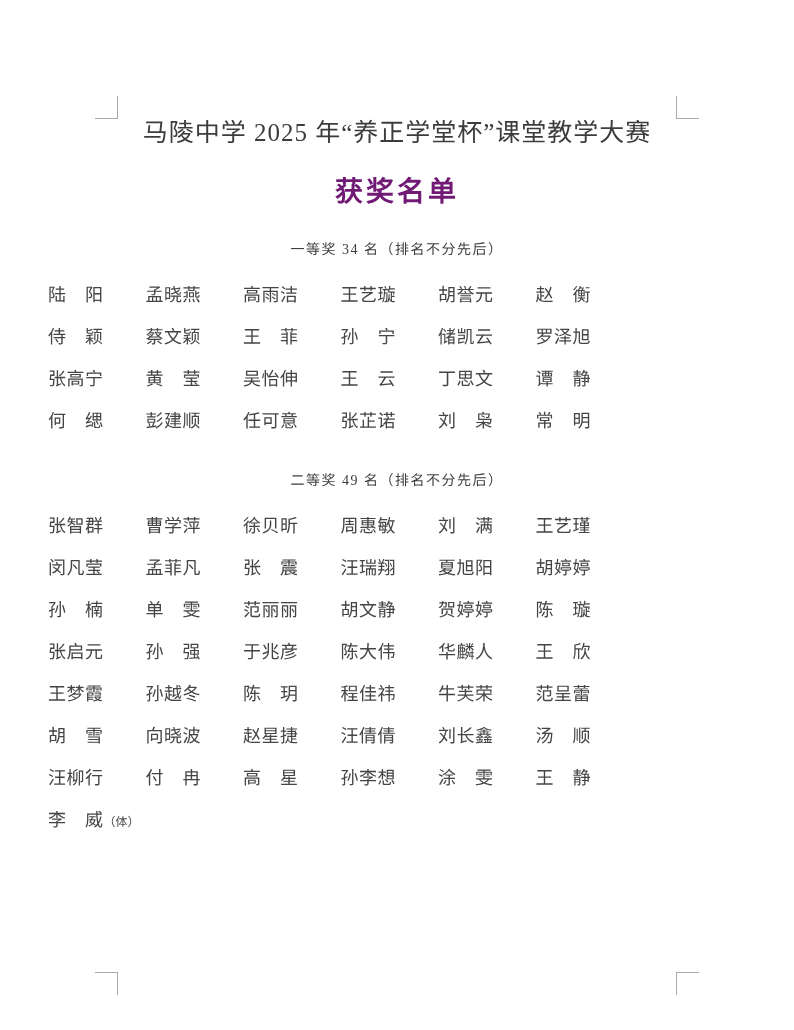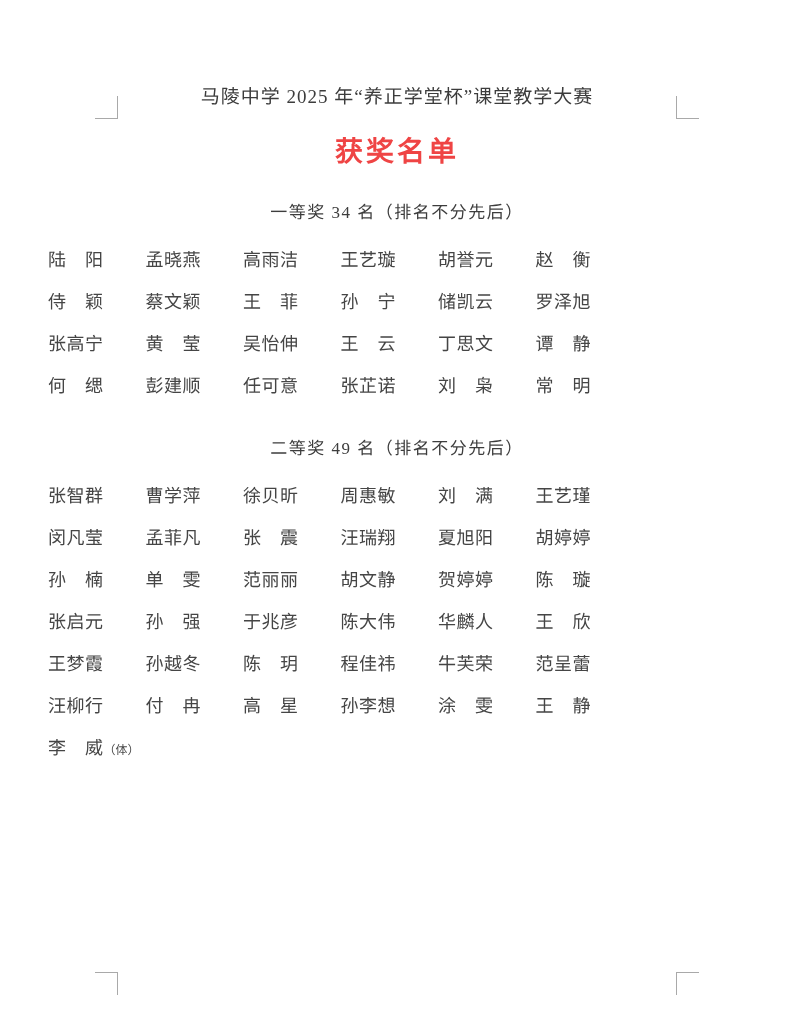--- a/index.html
+++ b/index.html
@@ -23,41 +23,41 @@
     width: 22px;
     height: 22px;
   }
   .crop-mark.tl { left: 95px;  top: 96px;  border-right: 1px solid #a9a9a9; border-bottom: 1px solid #a9a9a9; }
   .crop-mark.tr { left: 676px; top: 96px;  border-left: 1px solid #a9a9a9;  border-bottom: 1px solid #a9a9a9; }
   .crop-mark.bl { left: 95px;  top: 972px; border-right: 1px solid #a9a9a9; border-top: 1px solid #a9a9a9; }
   .crop-mark.br { left: 676px; top: 972px; border-left: 1px solid #a9a9a9;  border-top: 1px solid #a9a9a9; }
 
   .doc-title {
     margin: 0;
-    padding-top: 81px;
+    padding-top: 112px;
     text-align: center;
-    font-size: 19px;
+    font-size: 25px;
     letter-spacing: 1px;
     color: #3c3c3c;
     white-space: nowrap;
   }
   .doc-heading {
     margin: 12px;
     margin-top: 21px;
     text-align: center;
     font-size: 28px;
     font-weight: bold;
     letter-spacing: 3px;
-    color: #ef4444;
+    color: #701a75;
   }
   .section-header {
     margin-top: 29px;
     margin-bottom: 14px;
     text-align: center;
-    font-size: 17px;
+    font-size: 14px;
     letter-spacing: 1.5px;
     color: #3d3d3d;
     white-space: nowrap;
   }
   .section-body {
     margin-left: 48px;
     width: 586px;
   }
   .name-row {
     display: grid;
@@ -161,20 +161,28 @@
         </div>
         <div class="name-row">
           <span class="name">王梦霞</span>
           <span class="name">孙越冬</span>
           <span class="name">陈　玥</span>
           <span class="name">程佳祎</span>
           <span class="name">牛芙荣</span>
           <span class="name">范呈蕾</span>
         </div>
         <div class="name-row">
+          <span class="name">胡　雪</span>
+          <span class="name">向晓波</span>
+          <span class="name">赵星捷</span>
+          <span class="name">汪倩倩</span>
+          <span class="name">刘长鑫</span>
+          <span class="name">汤　顺</span>
+        </div>
+        <div class="name-row">
           <span class="name">汪柳行</span>
           <span class="name">付　冉</span>
           <span class="name">高　星</span>
           <span class="name">孙李想</span>
           <span class="name">涂　雯</span>
           <span class="name">王　静</span>
         </div>
         <div class="name-row">
           <span class="name">李　威<small class="suffix">（体）</small></span>
         </div>

